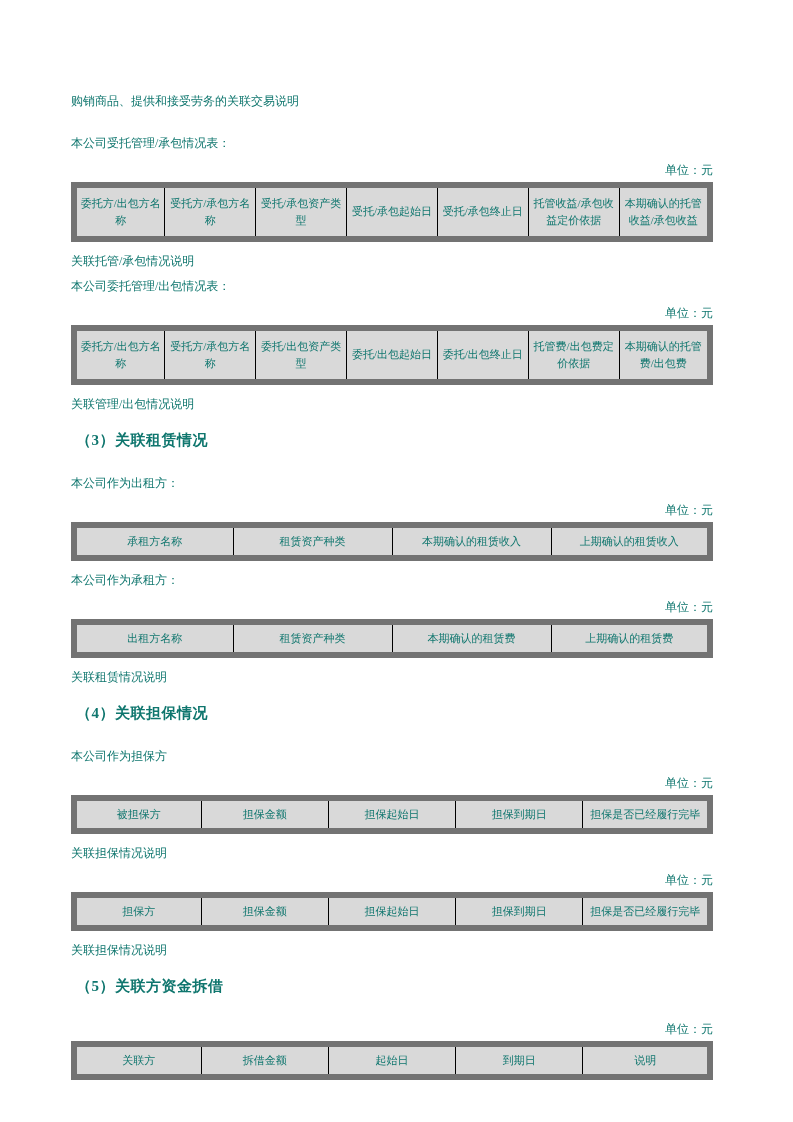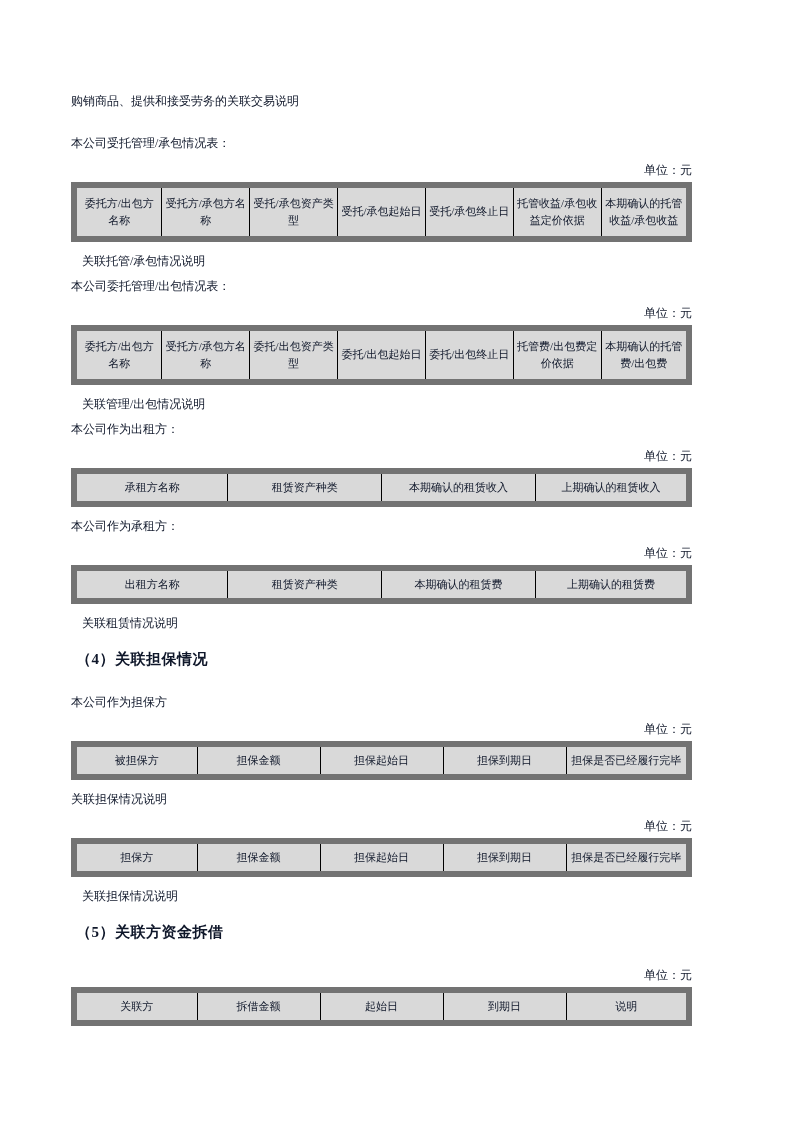--- a/index.html
+++ b/index.html
@@ -1,33 +1,33 @@
 <!DOCTYPE html>
 <html><head>
 <meta charset="utf-8">
 <style>
   html, body { margin: 0; padding: 0; background: #ffffff; }
   .page {
     position: relative;
     width: 793px;
     height: 1122px;
     box-sizing: border-box;
-    padding: 94px 101px 0 71px;
+    padding: 94px 80px 0 71px;
     background: #ffffff;
     font-family: "Liberation Serif", "DejaVu Serif", serif;
-    color: #0f172a;
+    color: #0f766e;
     overflow: hidden;
   }
   p { margin: 0; font-size: 12px; line-height: 15px; }
   .intro   { margin: 0 0 27px; }
   h2.sec   { font-size: 15px; font-weight: bold; line-height: 20px;
              margin: 18px 0 26px; padding-left: 5px; letter-spacing: 0.5px; }
   .cap     { margin: 0 0 6px; }
   .unit    { text-align: right; margin: 12px 0 4px; }
-  .note    { margin: 0 11px 10px; }
+  .note    { margin: 0 0 10px; }
   table.hdr {
     width: 100%;
     border-collapse: collapse;
     table-layout: fixed;
     border: 6px solid #737373;
     margin: 0 0 12px;
   }
   table.hdr td {
     border: 1px solid #000000;
     background: #d9d9d9;
@@ -80,20 +80,21 @@
       <td>委托/出包起始日</td>
       <td>委托/出包终止日</td>
       <td>托管费/出包费定价依据</td>
       <td>本期确认的托管费/出包费</td>
     </tr>
   </tbody>
     </table>
 
   <p class="note">关联管理/出包情况说明</p>
 
+  <h2 class="sec">（3）关联租赁情况</h2>
 
   <p class="cap">本公司作为出租方：</p>
   <p class="unit">单位：元</p>
 
   <table class="hdr short">
     <tbody>
         <tr>
       <td>承租方名称</td>
       <td>租赁资产种类</td>
       <td>本期确认的租赁收入</td>

